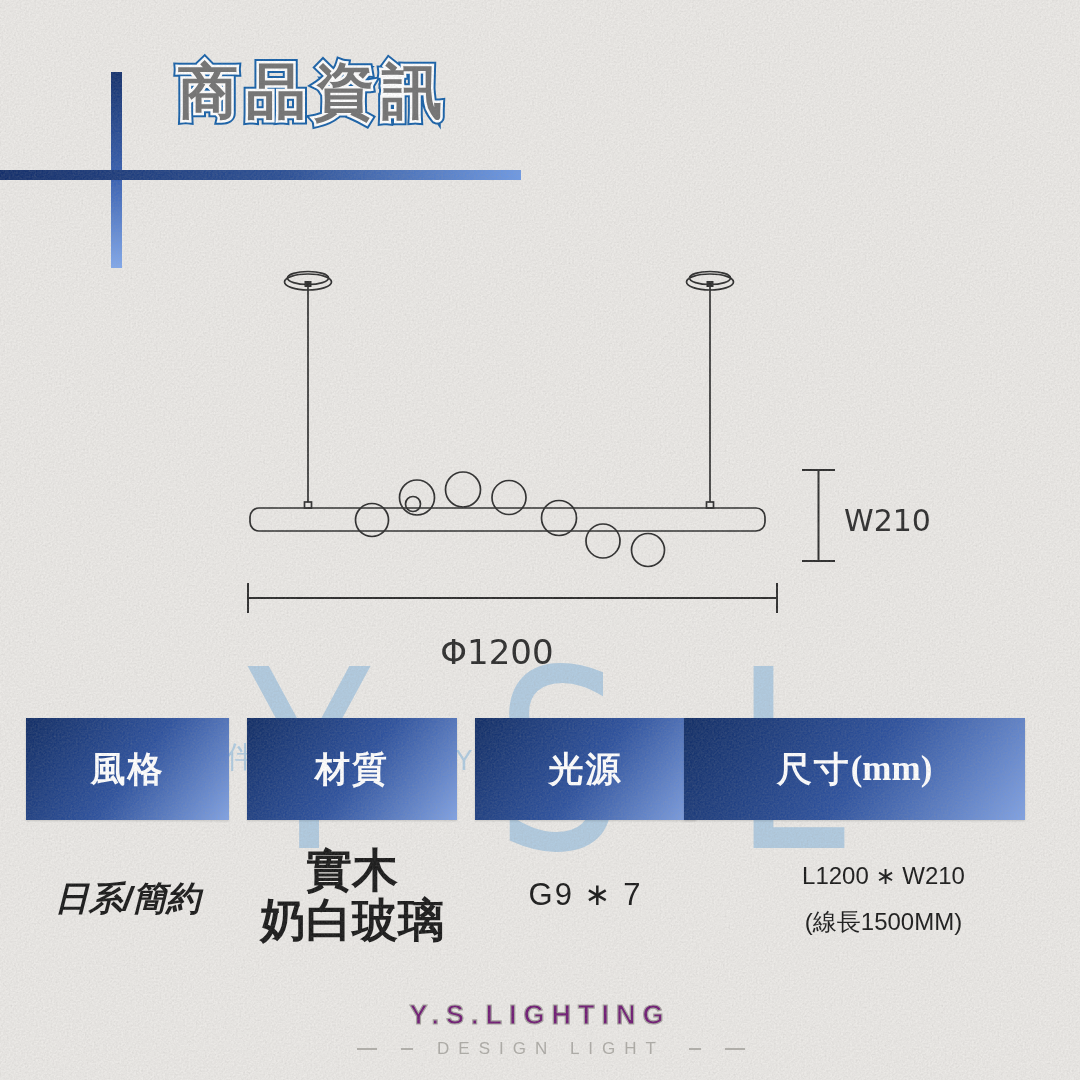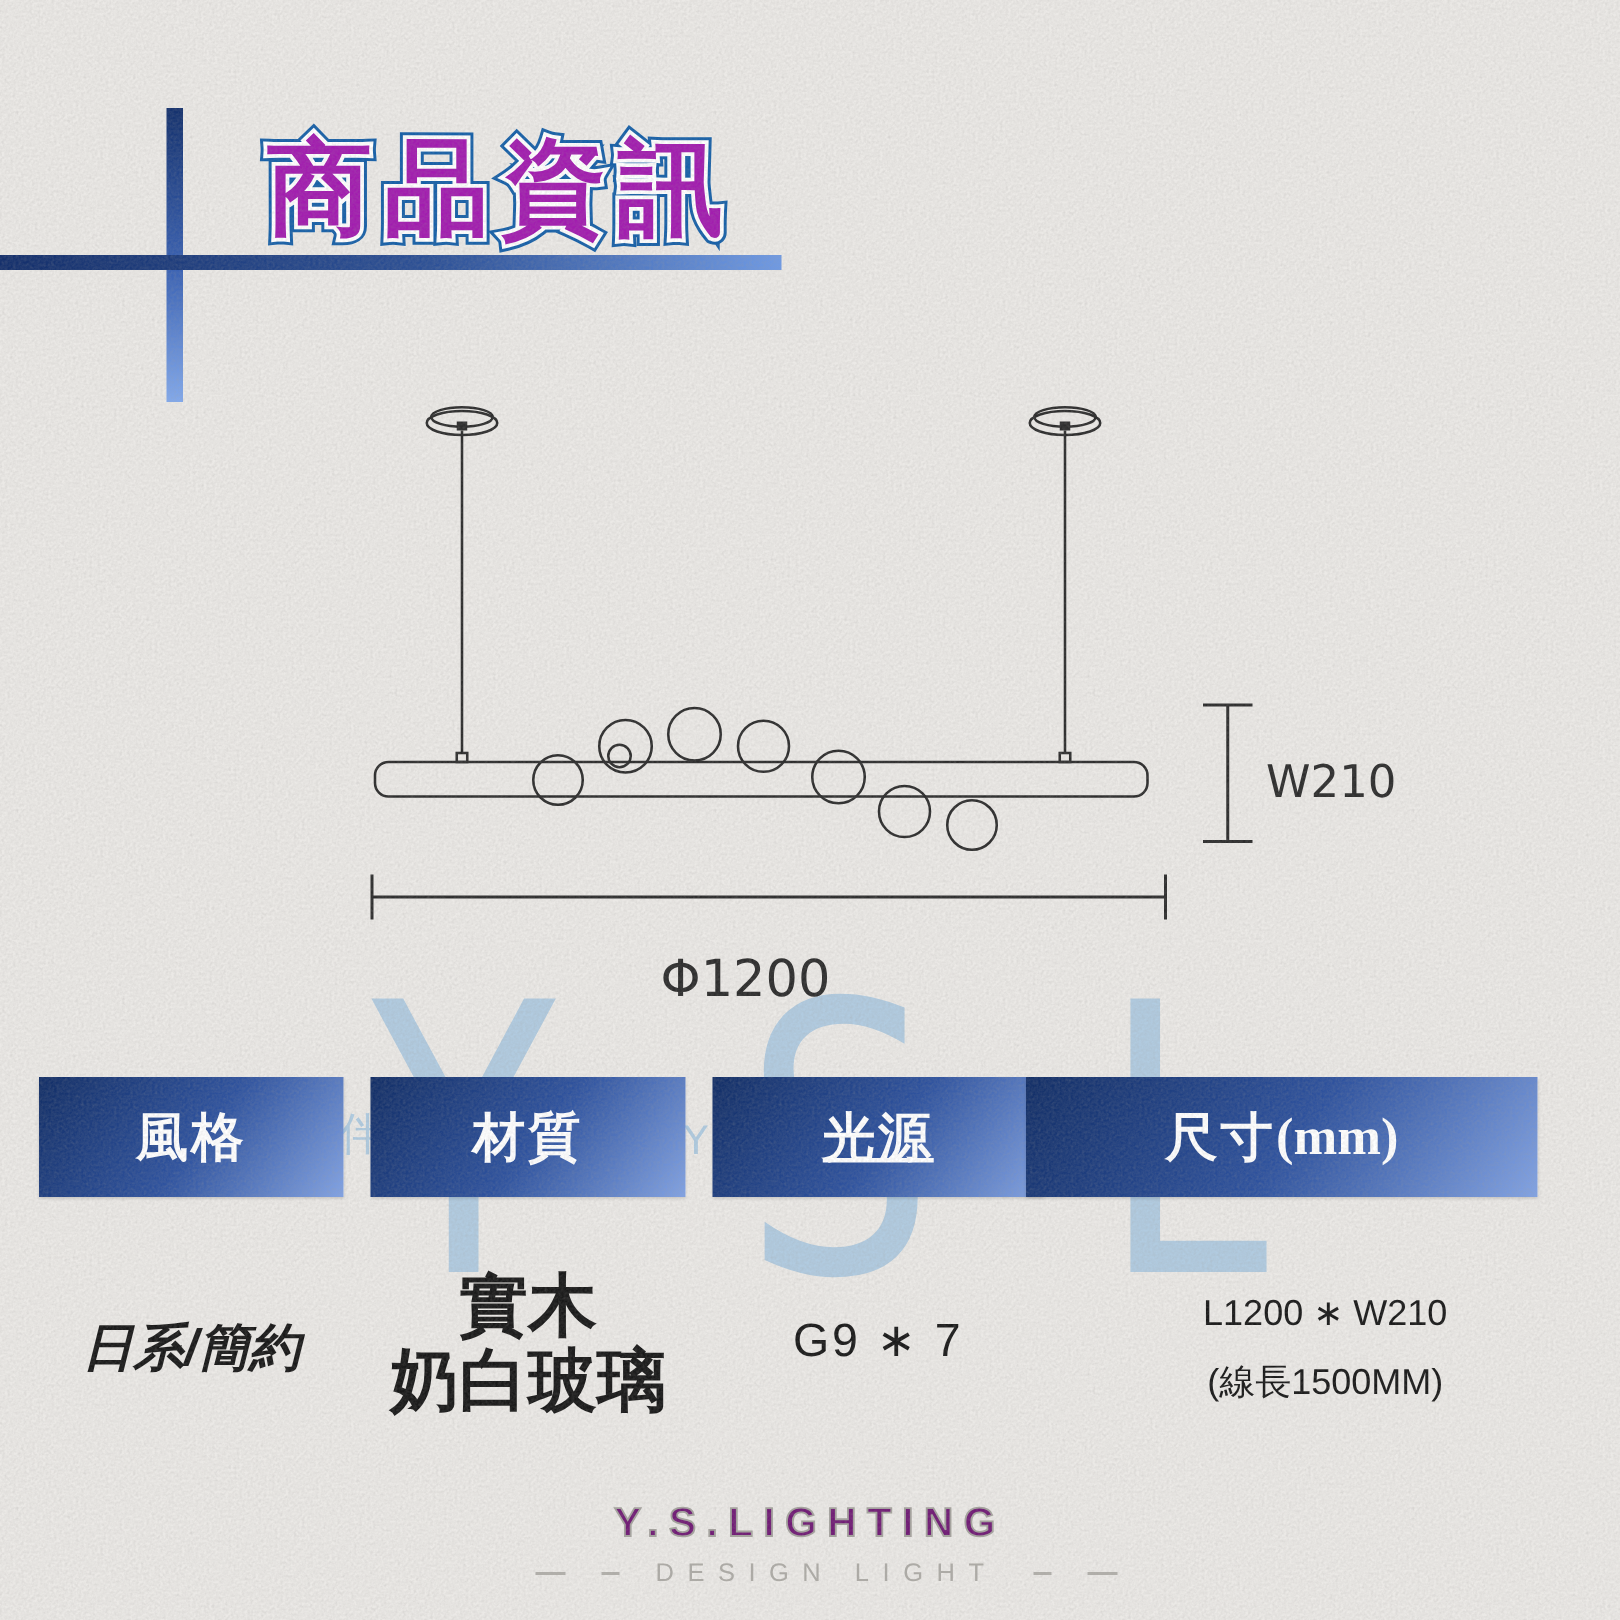--- a/index.html
+++ b/index.html
@@ -7,23 +7,23 @@
     position:relative;width:1080px;height:1080px;overflow:hidden;
     background:#ebe9e6;
     font-family:"Liberation Sans","DejaVu Sans",sans-serif;
   }
   
   .vbar{position:absolute;left:111px;top:72px;width:11px;height:196px;z-index:3;
     background:linear-gradient(180deg,#14316d 0%,#3a62b4 55%,#82a9ec 100%);}
   .hbar{position:absolute;left:0;top:170px;width:521px;height:10px;z-index:3;
     background:linear-gradient(90deg,#142f6b 0%,#2c5096 55%,#6f9ae4 100%);}
   .title{
-    position:absolute;left:178px;top:88px;z-index:4;
-    font-size:70px;font-weight:900;letter-spacing:8px;line-height:1.06;
-    color:#a21caf;white-space:nowrap;
+    position:absolute;left:178px;top:60px;z-index:4;
+    font-size:60px;font-weight:900;letter-spacing:8px;line-height:1.06;
+    color:#737373;white-space:nowrap;
   }
   .title::before,.title::after{
     content:attr(data-text);position:absolute;left:0;top:0;white-space:nowrap;
   }
   .title::before{ -webkit-text-stroke:9px #1660a8; z-index:-2;}
   .title::after { -webkit-text-stroke:5px #ffffff; z-index:-1;}
   
   .wm-letter{
     position:absolute;z-index:1;font-size:250px;line-height:1;font-weight:400;
     color:#a7c6df;opacity:.85;transform:scaleX(.8);transform-origin:left top;
@@ -31,21 +31,21 @@
   }
   .wm-small{
     position:absolute;z-index:1;color:rgba(160,195,222,.8);line-height:1;
     font-family:"DejaVu Sans","Liberation Sans",sans-serif;
   }
   
   .diagram{position:absolute;left:0;top:0;z-index:2;pointer-events:none;}
   .diagram text{fill:#2d2d2d;font-family:"DejaVu Sans","Liberation Sans",sans-serif;}
   
   .spec-header{
-    position:absolute;top:718px;height:80px;z-index:3;
+    position:absolute;top:718px;height:102px;z-index:3;
     background:linear-gradient(128deg,#122e66 0%,#2e529e 52%,#82a3e4 100%);
     display:flex;align-items:center;justify-content:center;
     color:#ffffff;font-size:35px;font-weight:700;letter-spacing:2px;
     box-shadow:0 1px 2px rgba(0,0,0,.15);
   }
   .spec-header .suffix{font-family:"Liberation Serif","DejaVu Serif",serif;font-weight:700;letter-spacing:0;}
   .spec-value{
     position:absolute;z-index:3;text-align:center;color:#191919;white-space:nowrap;
   }
   .v-bold{font-weight:700;}
@@ -126,21 +126,21 @@
   <div class="vbar"></div>
   <div class="hbar"></div>
   <div class="title" data-text="商品資訊">商品資訊</div>
 
   <div class="spec-header" style="left:26px;width:203px;">
     <span>風格</span>
   </div>
   <div class="spec-header" style="left:247px;width:210px;">
     <span>材質</span>
   </div>
-  <div class="spec-header" style="left:475px;width:221px;text-decoration:underline;">
+  <div class="spec-header" style="left:475px;width:221px;">
     <span>光源</span>
   </div>
   <div class="spec-header" style="left:684px;width:341px;">
     <span>尺寸</span>
       <span class="suffix">(mm)</span>
   </div>
 
   <div class="spec-value v-bold" style="left:26px;top:876px;width:203px;font-size:34px;font-style:italic;">日系/簡約</div>
 
   <div class="spec-value v-bold" style="left:247px;top:845px;width:210px;font-size:46px;line-height:50px;">

